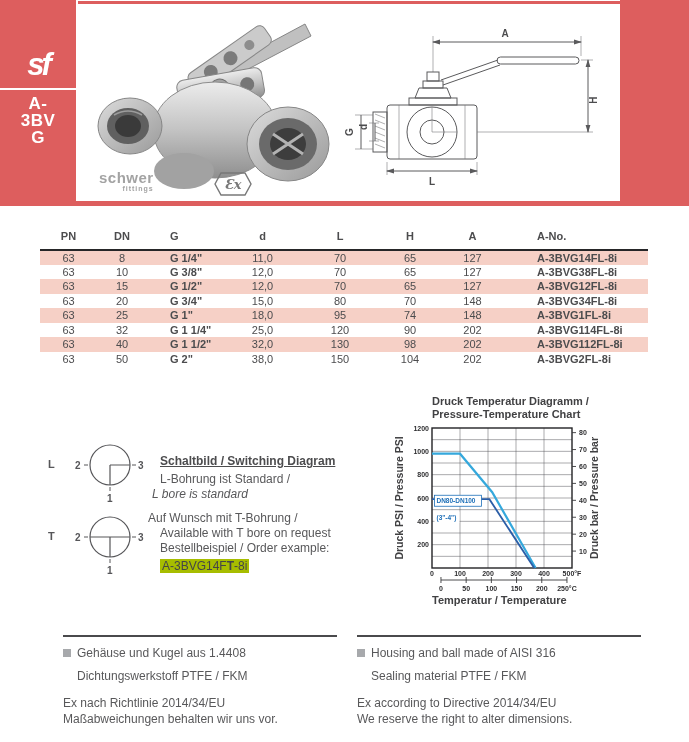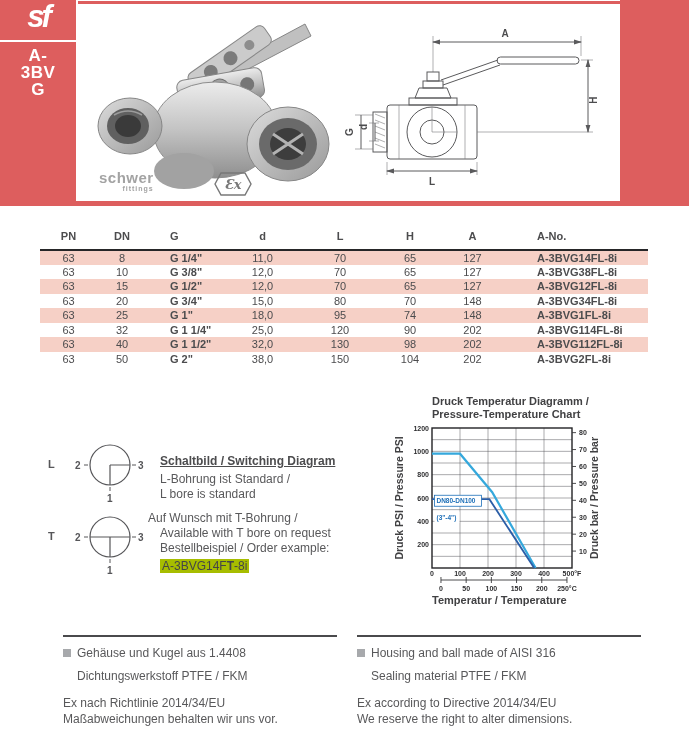--- a/index.html
+++ b/index.html
@@ -2,21 +2,21 @@
 <html><head>
 <meta charset="utf-8">
 <style>
   * { box-sizing: border-box; margin: 0; padding: 0; }
   body { background: #ffffff; font-family: "Liberation Sans", sans-serif; }
   .page { position: relative; width: 689px; height: 742px; background: #fff; overflow: hidden; color: #4c4c4e; }
   .abs { position: absolute; }
 
   
   .sidebar { left: 0; top: 0; width: 76px; height: 201px; background: #dd5e5e; color: #fff; text-align: center; }
-  .sf-logo { font-size: 31px; font-weight: bold; font-style: italic; letter-spacing: -3px; line-height: 34px; }
+  .sf-logo { padding-top: 48px; font-size: 31px; font-weight: bold; font-style: italic; letter-spacing: -3px; line-height: 34px; }
   .sidebar-divider { border: none; border-top: 2px solid #fff; margin: 6px 0 5px; }
   .product-code div { font-size: 17px; font-weight: bold; line-height: 17px; letter-spacing: 0.5px; }
   .top-line { left: 78px; top: 1px; width: 542px; height: 3px; background: #dd5e5e; }
   .right-block { left: 620px; top: 0; width: 69px; height: 201px; background: #dd5e5e; }
   .bottom-band { left: 0; top: 201px; width: 689px; height: 5px; background: #dd5e5e; }
   .brand { left: 99px; top: 172px; color: #a3a3a3; line-height: 11px; }
   .brand .brand-main { font-size: 15px; font-weight: bold; letter-spacing: 0.5px; text-align: center; }
   .brand .brand-sub { font-size: 7px; font-weight: bold; text-align: right; letter-spacing: 1px; }
 
   
@@ -306,21 +306,21 @@
     <circle cx="39" cy="25" r="20" fill="none" stroke="#565659" stroke-width="1.2"></circle>
     <path d="M19 25 L59 25 M39 25 L39 45" stroke="#565659" stroke-width="1.2" fill="none"></path>
     <path d="M13 25 L17 25 M61 25 L65 25 M39 47 L39 51" stroke="#565659" stroke-width="1"></path>
     <text x="4" y="29" font-size="10" font-weight="bold" fill="#565659">2</text>
     <text x="67" y="29" font-size="10" font-weight="bold" fill="#565659">3</text>
     <text x="36" y="62" font-size="10" font-weight="bold" fill="#565659">1</text>
   </svg>
 
   <div class="abs sw-text sw-heading" style="left:160px;top:454px;">Schaltbild / Switching Diagram</div>
   <div class="abs sw-text" style="left:160px;top:472px;">L-Bohrung ist Standard /</div>
-  <div class="abs sw-text" style="left:160px;top:487px;">L bore is standard</div>
+  <div class="abs sw-text" style="left:152px;top:487px;font-style:italic;">L bore is standard</div>
   <div class="abs sw-text" style="left:148px;top:511px;">Auf Wunsch mit T-Bohrung /</div>
   <div class="abs sw-text" style="left:160px;top:541px;">Bestellbeispiel / Order example:</div>
   <div class="abs sw-text" style="left:160px;top:526px;">Available with T bore on request</div>
   <div class="abs" style="left:160px;top:556px;">
     <span class="order-highlight"><span>A-3BVG14F</span><b>T</b><span>-8i</span></span>
   </div>
 
   <svg class="abs" style="left:395px;top:393px;" width="230" height="222" viewBox="0 0 230 222">
       <line x1="37" y1="163.33333333333334" x2="177" y2="163.33333333333334" class="grid"></line>
       <line x1="37" y1="151.66666666666666" x2="177" y2="151.66666666666666" class="grid"></line>

